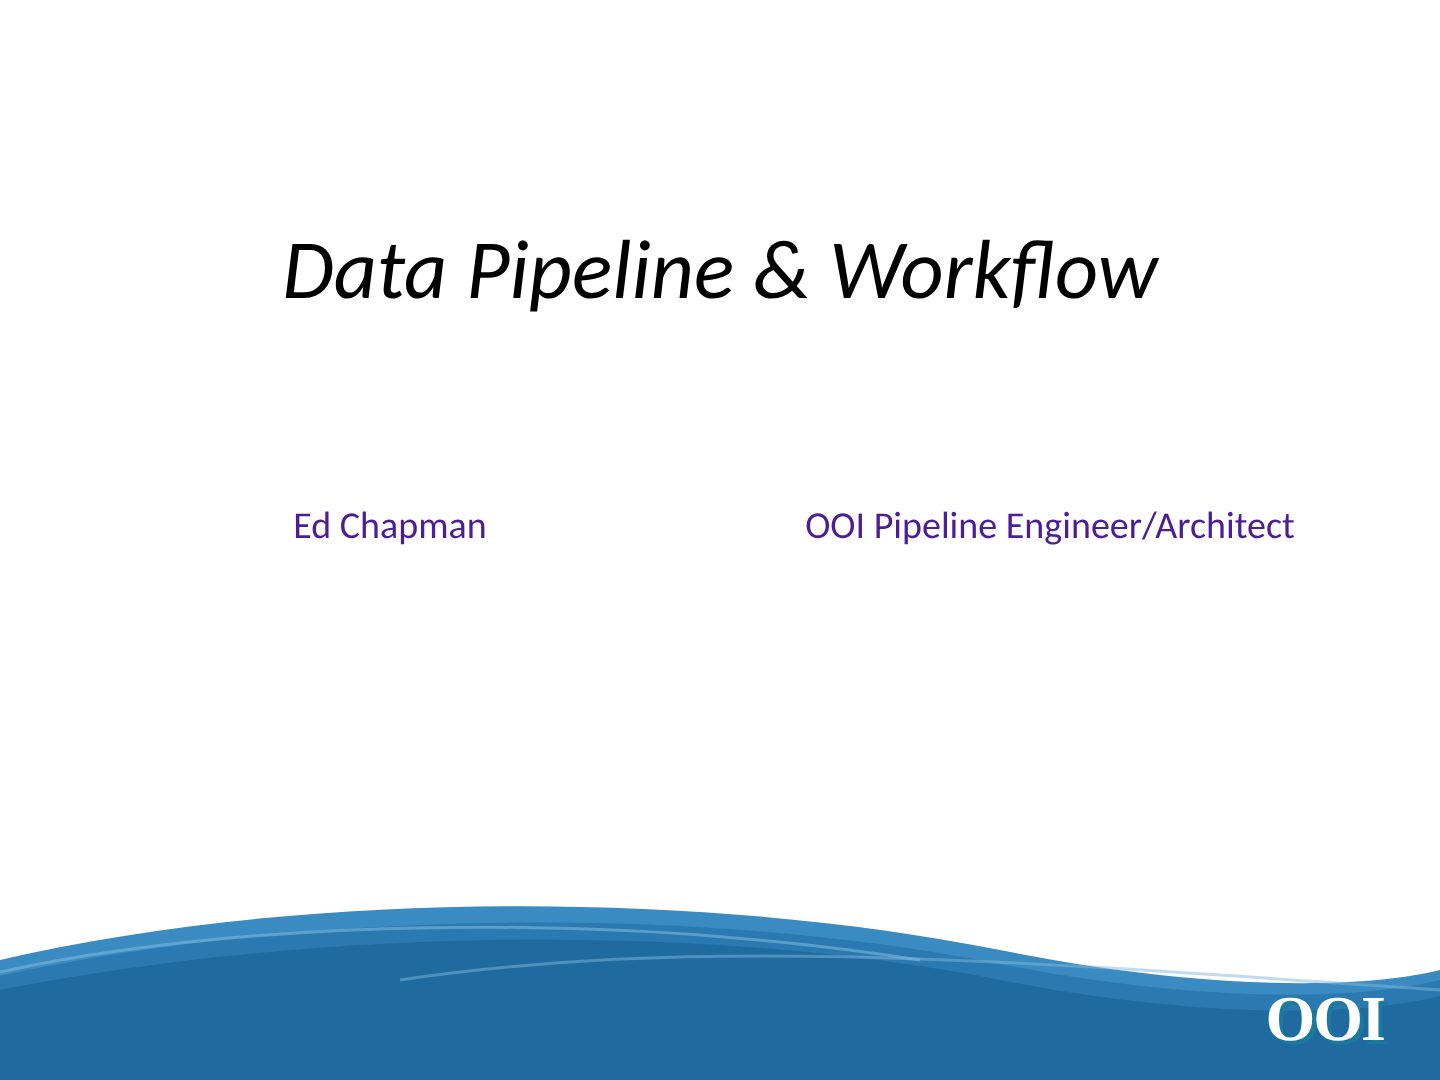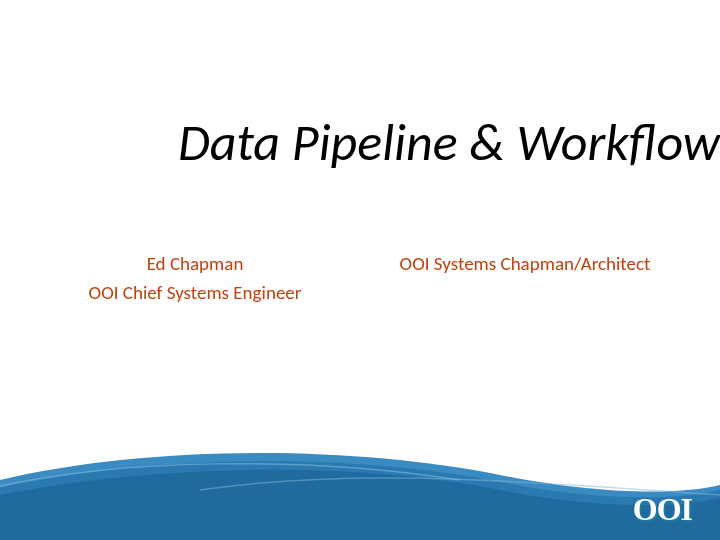--- a/index.html
+++ b/index.html
@@ -1,40 +1,39 @@
 <!DOCTYPE html>
 <html><head>
 <meta charset="utf-8">
 <style>
   * { margin: 0; padding: 0; box-sizing: border-box; }
   html, body { width: 720px; height: 540px; overflow: hidden; font-family: Calibri, "Segoe UI", Arial, sans-serif; background: #fff; }
   .slide { position: relative; width: 720px; height: 540px; background: #fff; }
-  .title { position: absolute; top: 110px; left: 0; width: 100%; text-align: right; font-size: 52px; font-style: italic; color: #000; font-weight: 400; }
+  .title { position: absolute; top: 110px; left: 0; width: 100%; text-align: center; font-size: 42px; font-style: italic; color: #000; font-weight: 400; }
   .authors { position: absolute; top: 250px; left: 0; width: 100%; display: flex; justify-content: center; gap: 60px; }
-  .author { text-align: center; width: 270px; color: #c2410c; font-size: 19px; line-height: 1.5; }
+  .author { text-align: center; width: 270px; color: #4c1d95; font-size: 19px; line-height: 1.5; }
   .author-name { display: block; }
   .author-role { display: block; }
   .wave-container { position: absolute; bottom: 0; left: 0; width: 720px; height: 100px; }
   .logo { position: absolute; right: 28px; bottom: 12px; font-family: Georgia, "Times New Roman", serif; font-weight: bold; font-size: 32px; color: #fff; letter-spacing: -1px; }
   .logo-shadow { position: absolute; right: 26px; bottom: 10px; font-family: Georgia, "Times New Roman", serif; font-weight: bold; font-size: 32px; color: #1a7a9e; letter-spacing: -1px; }
 </style>
 </head>
 <body>
 
 <div class="slide">
 
   <h1 class="title">Data Pipeline &amp; Workflow</h1>
 
   <div class="authors">
     <div class="author">
       <span class="author-name">Ed Chapman</span>
-      <span class="author-role">OOI Chief Systems Engineer</span>
     </div>
     <div class="author">
-      <span class="author-role">OOI Systems Chapman/Architect</span>
+      <span class="author-role">OOI Pipeline Engineer/Architect</span>
     </div>
   </div>
 
   <div class="wave-container">
     <svg width="720" height="100" viewBox="0 0 720 100">
       <path d="M0,40 C150,5 350,5 500,35 C600,55 680,55 720,45 L720,100 L0,100 Z" fill="#3a8bc2"></path>
       <path d="M0,48 C150,15 350,12 500,42 C600,62 680,60 720,50 L720,100 L0,100 Z" fill="#2a79b0"></path>
       <path d="M0,55 C150,25 350,20 500,50 C600,70 680,68 720,58 L720,100 L0,100 Z" fill="#1f6a9e"></path>
       <path d="M0,46 C120,20 300,15 460,40" stroke="#7fb8dc" stroke-width="1.5" fill="none" opacity="0.6"></path>
       <path d="M200,50 C350,28 500,40 720,55" stroke="#7fb8dc" stroke-width="1.5" fill="none" opacity="0.5"></path>

